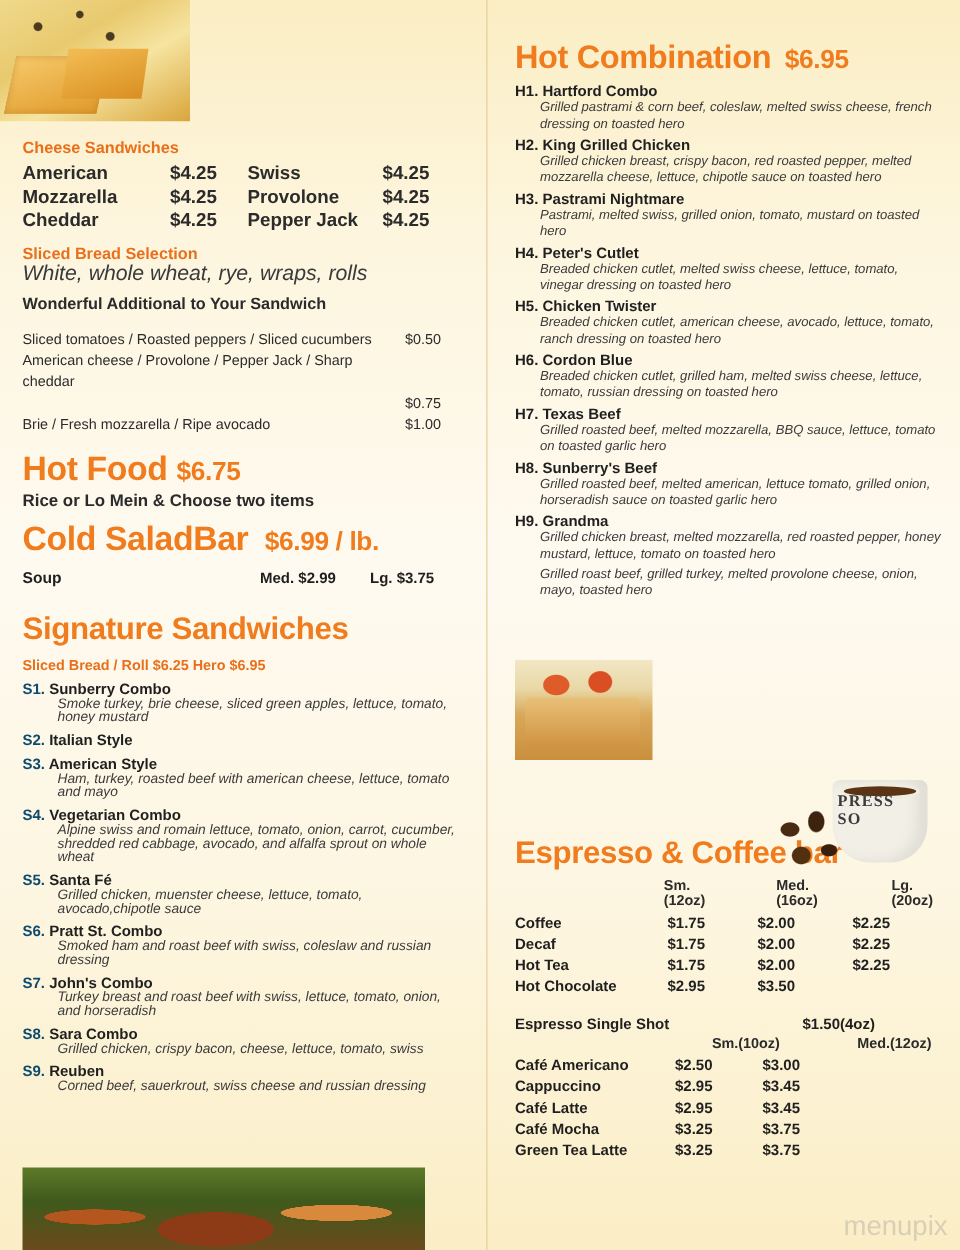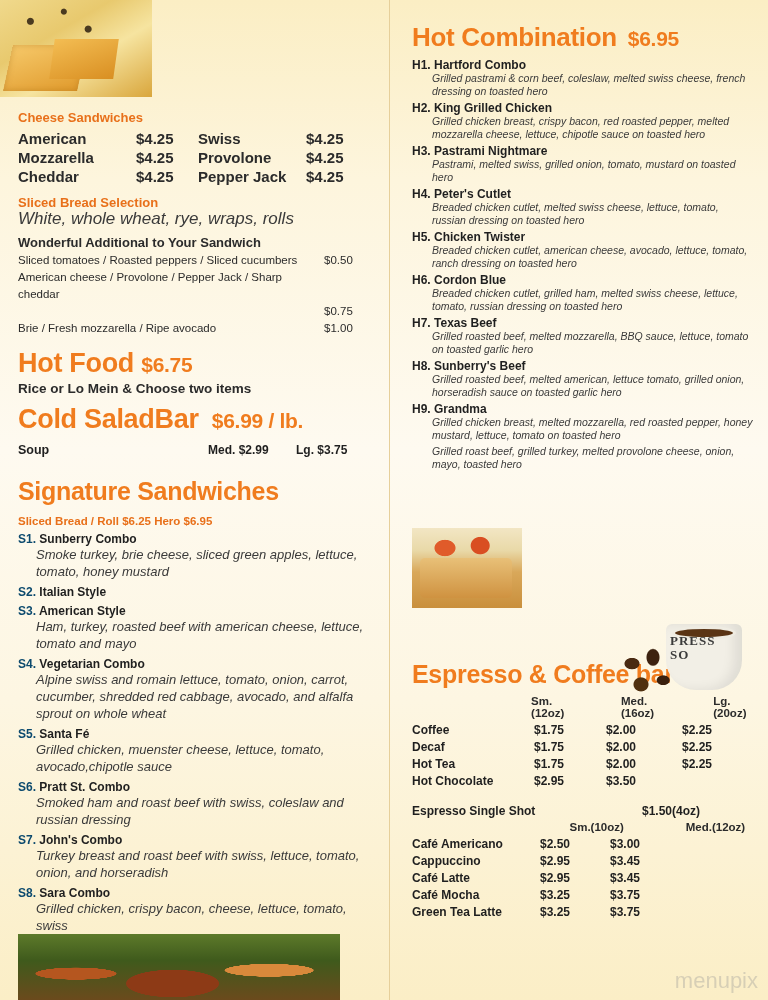--- a/index.html
+++ b/index.html
@@ -30,21 +30,21 @@
     left: 0; top: 0;
     width: 388px;
     height: 1000px;
     padding: 0 18px;
   }
   .col-right {
     position: absolute;
     left: 402px; top: 0;
     width: 366px;
     height: 1000px;
-    padding: 0 14px 0 10px;
+    padding: 8px 14px 0 10px;
   }
   .divider {
     position: absolute;
     left: 389px; top: 0;
     width: 1px; height: 1000px;
     background: #e6cf9a;
     z-index: 3;
   }
 
   
@@ -196,24 +196,24 @@
   
   .sig-item { margin-top: 5px; }
   .sig-head {
     font-size: 12px;
     font-weight: bold;
     color: #1f1f1f;
   }
   .sig-head .code { color: #0c4a6e; }
   .sig-desc {
     font-style: italic;
-    font-size: 13px;
+    font-size: 11px;
     color: #3a3a3a;
-    line-height: 17px;
-    margin-left: 18px;
+    line-height: 11px;
+    margin-left: 28px;
   }
 
   
   .hc-item { margin-top: 4px; }
   .hc-head {
     font-size: 12px;
     font-weight: bold;
     color: #1f1f1f;
   }
   .hc-desc {
@@ -295,21 +295,21 @@
         <div class="p1">$4.25</div>
         <div class="n2">Pepper Jack</div>
         <div class="p2">$4.25</div>
       </div>
     </div>
 
     <div class="h-sec-orange" style="margin-top:9px">Sliced Bread Selection</div>
     <div class="it" style="margin-top:2px">White, whole wheat, rye, wraps, rolls</div>
 
     <div class="h-sec-dark" style="margin-top:10px">Wonderful Additional to Your Sandwich</div>
-    <div style="margin-top:2px">
+    <div style="margin-top:14px">
       <div class="add-line">
         <div class="lbl">Sliced tomatoes / Roasted peppers / Sliced cucumbers</div>
         <div class="amt">$0.50</div>
       </div>
       <div class="add-line">
         <div class="lbl">American cheese / Provolone / Pepper Jack / Sharp cheddar</div>
         <div class="amt"></div>
       </div>
       <div class="add-line">
         <div class="lbl"></div>
@@ -399,21 +399,21 @@
       <div class="hc-item">
         <div class="hc-head"><span>H2.</span> <span>King Grilled Chicken</span></div>
         <div class="hc-desc">Grilled chicken breast, crispy bacon, red roasted pepper, melted  mozzarella cheese, lettuce, chipotle sauce on toasted hero</div>
       </div>
       <div class="hc-item">
         <div class="hc-head"><span>H3.</span> <span>Pastrami Nightmare</span></div>
         <div class="hc-desc">Pastrami, melted swiss, grilled onion, tomato, mustard on toasted hero</div>
       </div>
       <div class="hc-item">
         <div class="hc-head"><span>H4.</span> <span>Peter's Cutlet</span></div>
-        <div class="hc-desc">Breaded chicken cutlet, melted swiss cheese, lettuce, tomato, russian dressing on toasted hero</div>
+        <div class="hc-desc">Breaded chicken cutlet, melted swiss cheese, lettuce, tomato, vinegar dressing on toasted hero</div>
       </div>
       <div class="hc-item">
         <div class="hc-head"><span>H5.</span> <span>Chicken Twister</span></div>
         <div class="hc-desc">Breaded chicken cutlet, american cheese, avocado, lettuce, tomato, ranch dressing on toasted hero</div>
       </div>
       <div class="hc-item">
         <div class="hc-head"><span>H6.</span> <span>Cordon Blue</span></div>
         <div class="hc-desc">Breaded chicken cutlet, grilled ham, melted swiss cheese, lettuce, tomato, russian dressing on toasted hero</div>
       </div>
       <div class="hc-item">

